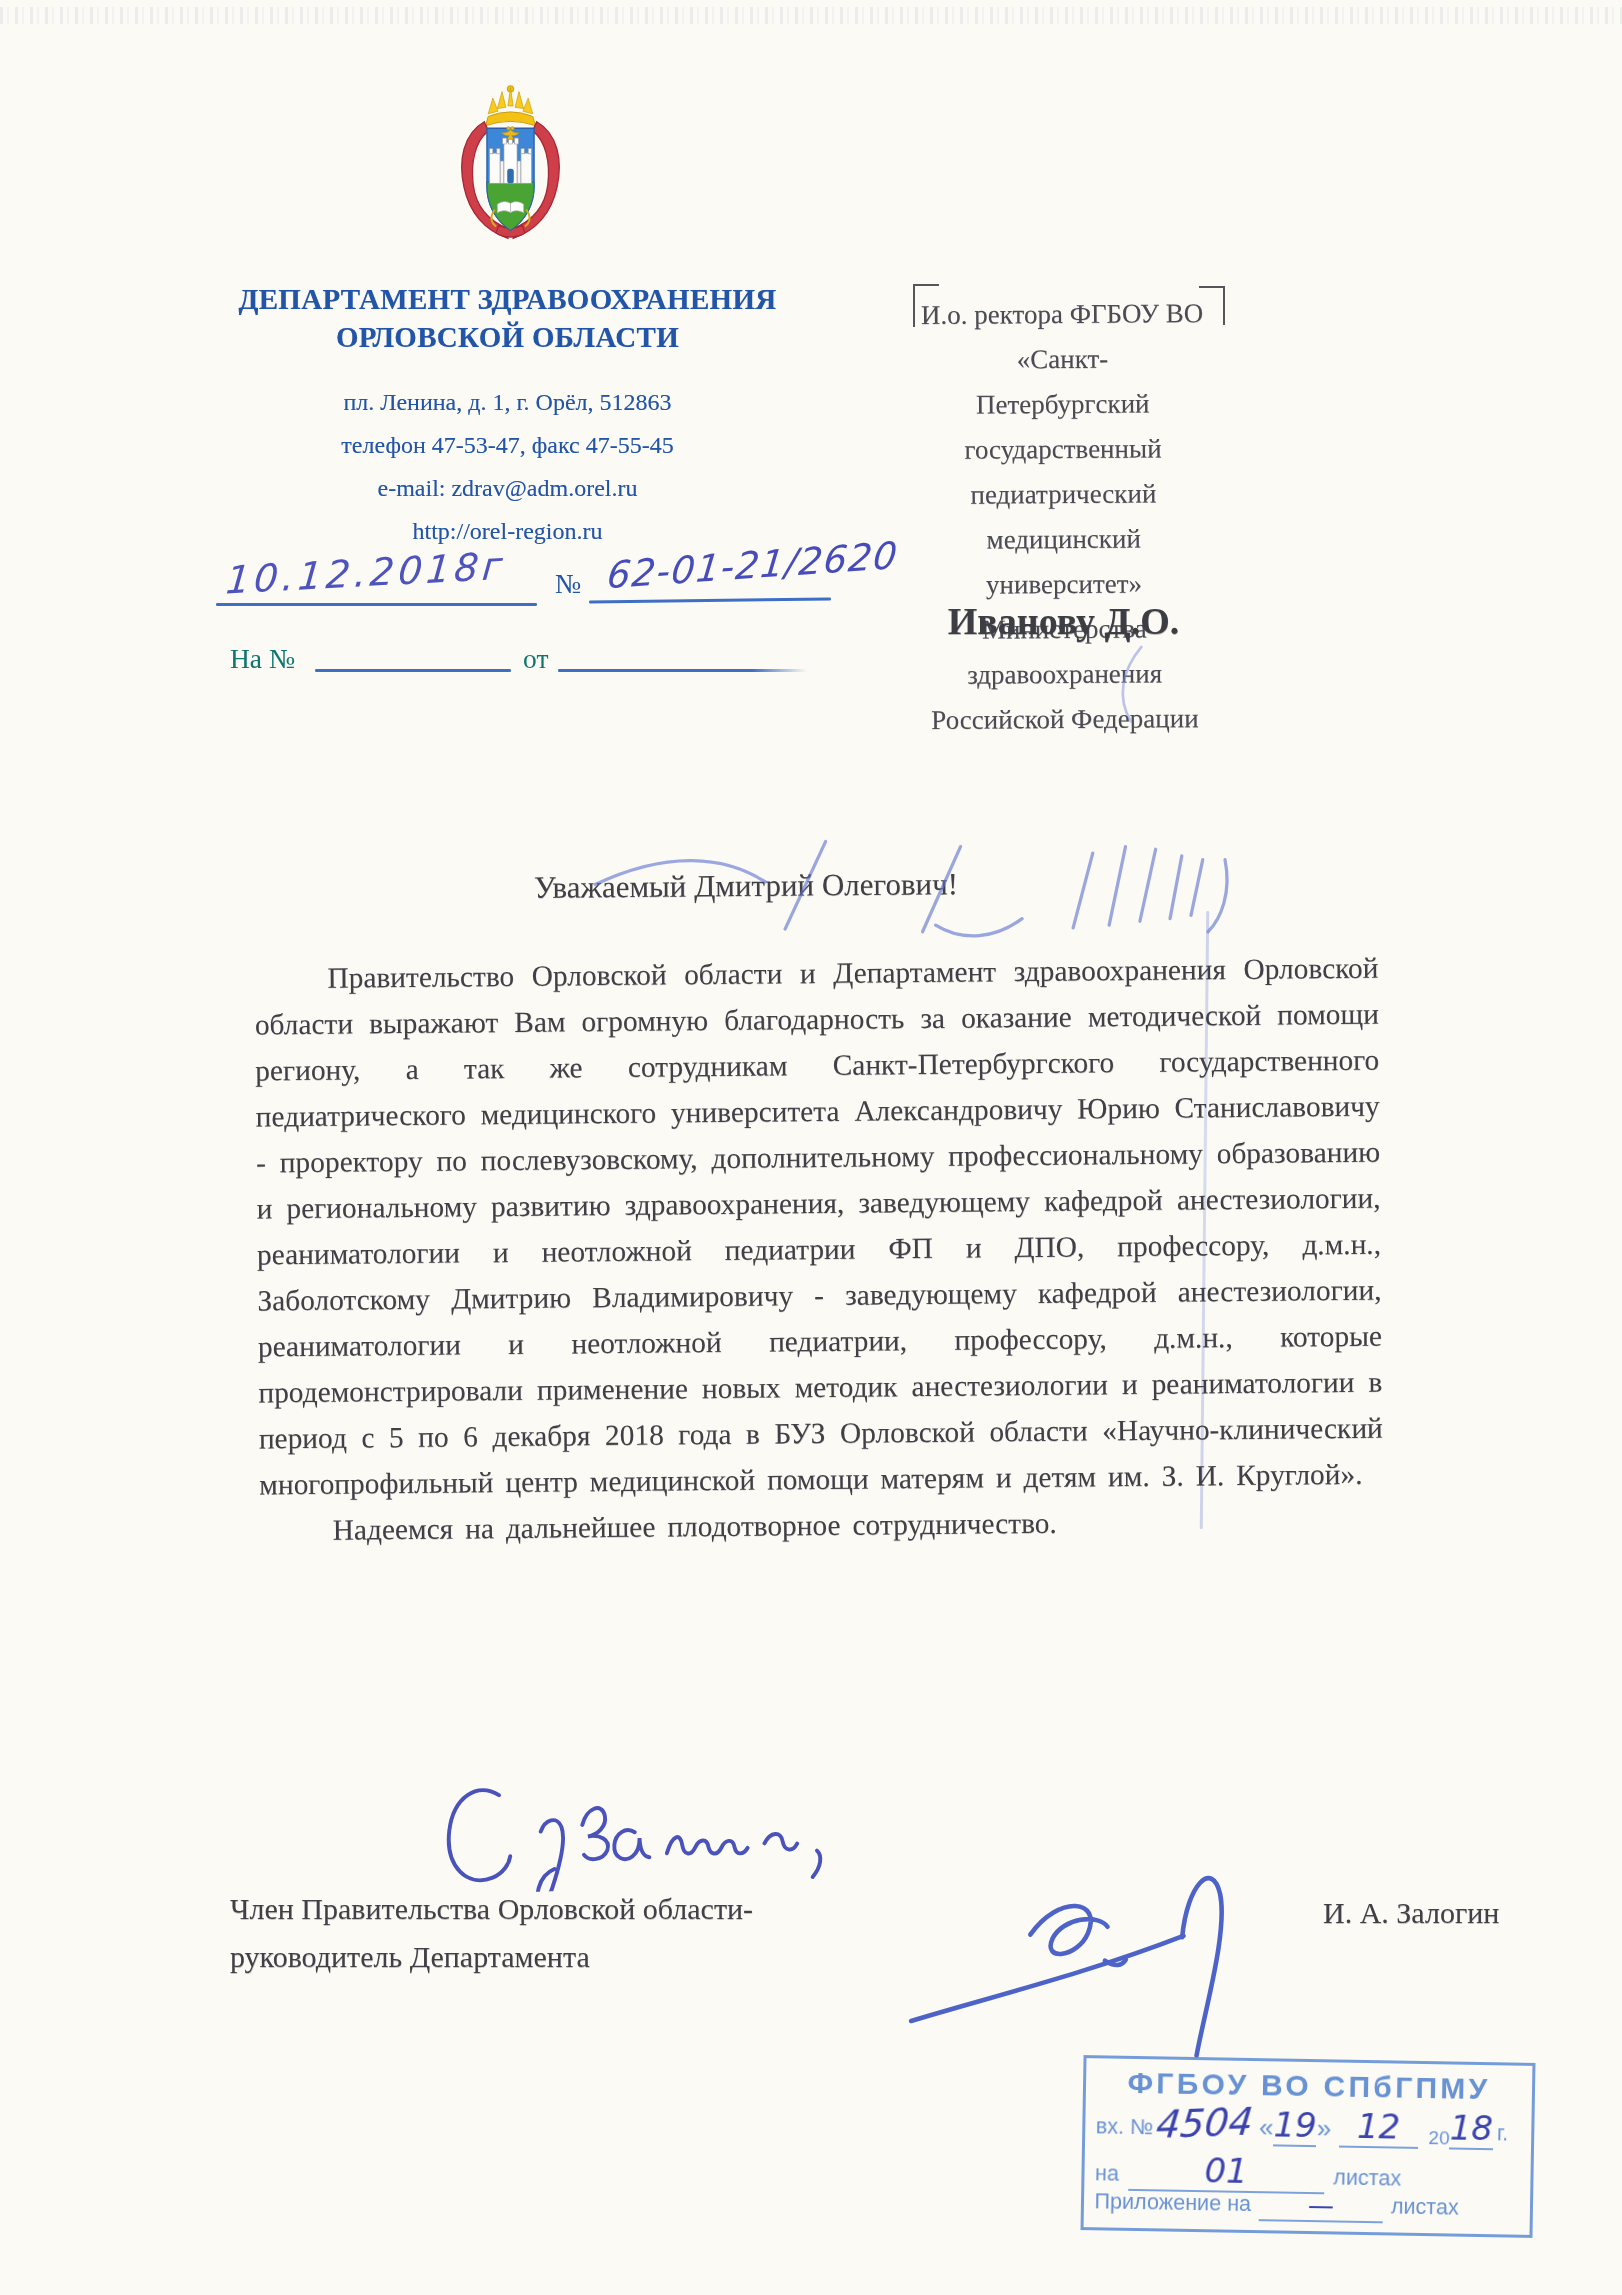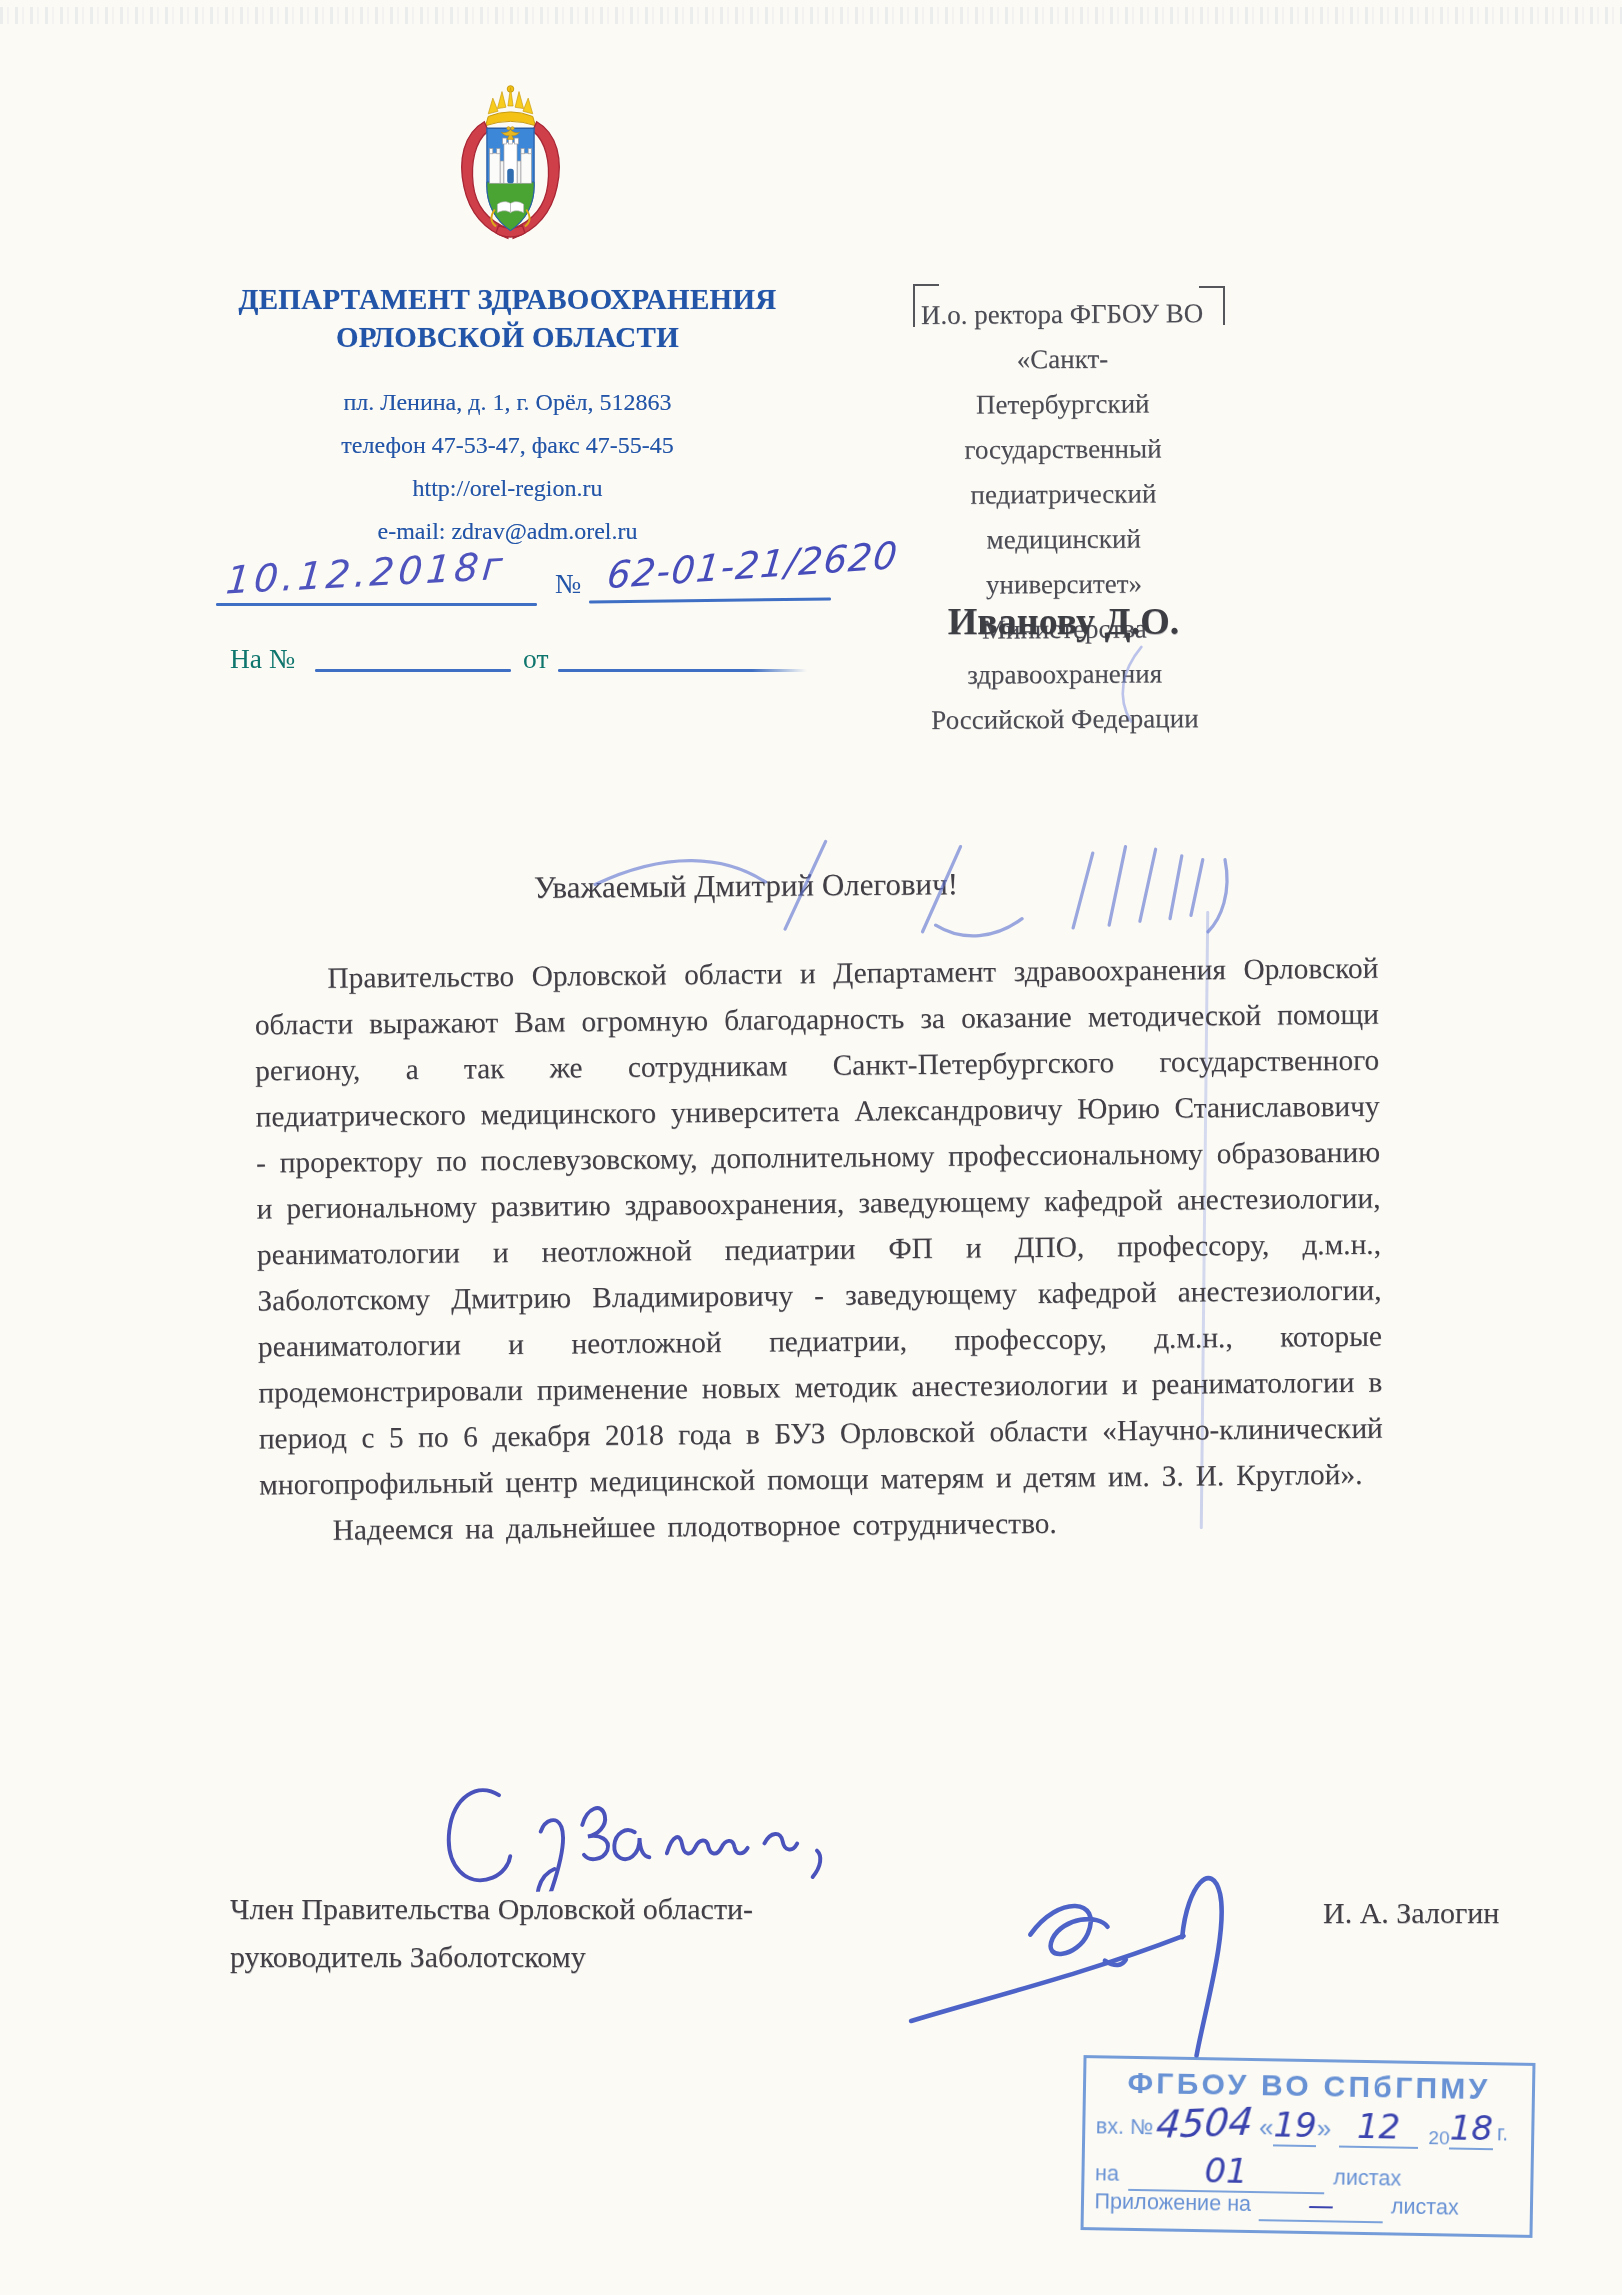--- a/index.html
+++ b/index.html
@@ -128,22 +128,22 @@
     <path d="M124,194 C131,204 131,213 122,220" fill="none" stroke="#d9a91a" stroke-width="3"></path>
   </svg>
 
   <div class="lh-col lh-title">
     <div>ДЕПАРТАМЕНТ ЗДРАВООХРАНЕНИЯ</div>
     <div>ОРЛОВСКОЙ ОБЛАСТИ</div>
   </div>
   <div class="lh-col lh-addr">
     <div>пл. Ленина, д. 1, г. Орёл, 512863</div>
     <div>телефон 47-53-47, факс 47-55-45</div>
+    <div>e-mail: zdrav@adm.orel.ru</div>
     <div>http://orel-region.ru</div>
-    <div>e-mail: zdrav@adm.orel.ru</div>
   </div>
 
   <div class="ink ref-date">10.12.2018г</div>
   <div class="ref-no-sign">№</div>
   <div class="ink ref-number">62-01-21/2620</div>
   <div class="u-line ul-date"></div>
   <div class="u-line ul-number"></div>
 
   <div class="reply-label" style="left:230px;top:643px;">На №</div>
   <div class="u-line ul-reply1"></div>
@@ -196,21 +196,21 @@
       <path d="M254,90 C262,64 285,56 289,77 C292,94 276,106 262,108 C280,105 297,114 291,130 C284,145 263,147 255,136"></path>
       <path d="M334,104 C321,95 304,104 302,123 C300,142 317,150 329,141 C338,134 341,122 341,113 C341,126 344,141 355,143"></path>
       <path d="M382,138 C392,108 404,108 406,126 C408,141 418,145 426,130 C432,118 444,116 446,130 C448,142 458,146 466,132 C472,120 484,118 486,132 C488,144 498,146 506,134"></path>
       <path d="M532,128 C542,110 558,110 560,126 C562,140 574,144 582,130"></path>
       <path d="M612,142 C620,150 618,166 604,182"></path>
     </g>
   </svg>
 
   <div class="signer-titles scan-text">
     <div>Член Правительства Орловской области-</div>
-    <div>руководитель Заболотскому</div>
+    <div>руководитель Департамента</div>
   </div>
 
   <svg class="hand-svg" style="left:902px;top:1856px;" width="432" height="203" viewBox="0 0 660 310">
     <g fill="none" stroke="#4d63c8" stroke-width="7" stroke-linecap="round">
       <path d="M14,252 C140,214 280,180 430,122"></path>
       <path d="M196,120 C240,58 306,66 284,118 C268,155 214,162 230,126 C246,94 300,88 314,108"></path>
       <path d="M310,160 C326,170 336,168 342,158"></path>
       <path d="M428,124 C436,42 474,6 486,58 C498,116 462,238 450,305"></path>
     </g>
   </svg>

